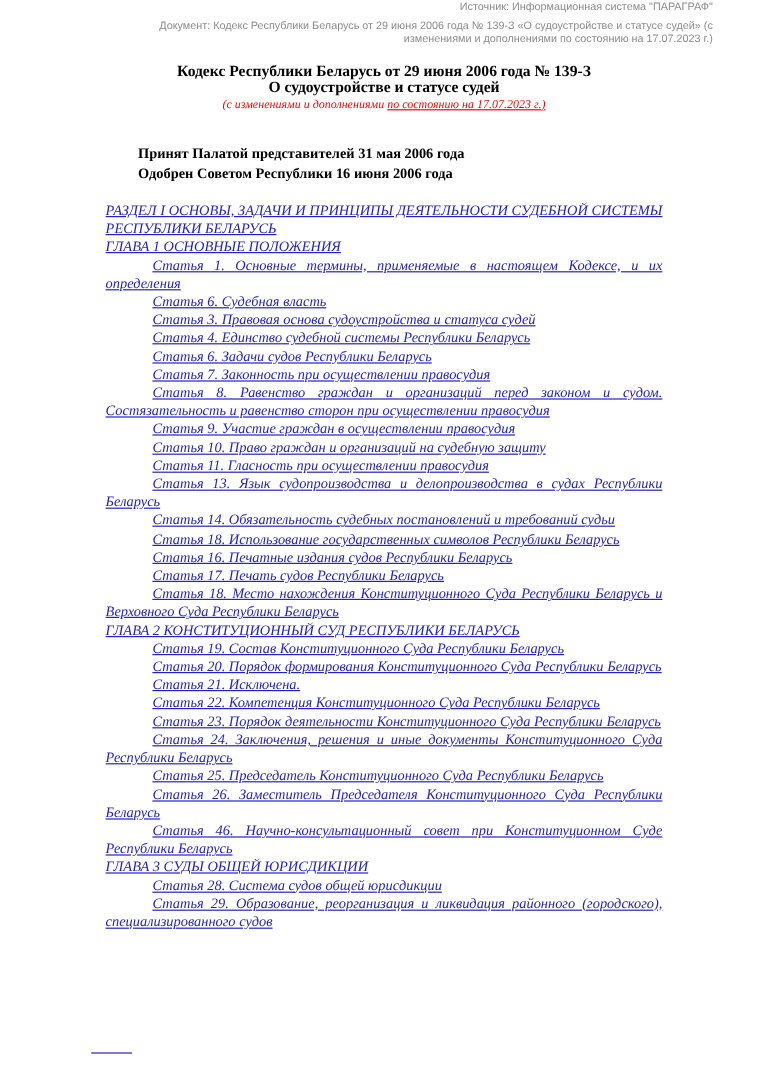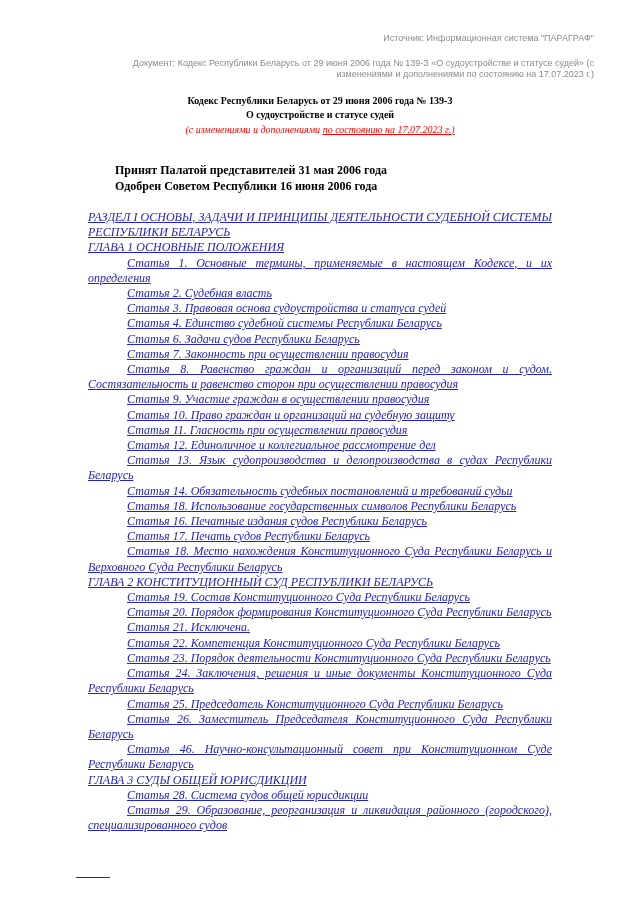--- a/index.html
+++ b/index.html
@@ -7,35 +7,35 @@
     --accent-red:#ff0000;
     --muted:#8c8c8c;
   }
   *{margin:0;padding:0;box-sizing:border-box;}
   html,body{background:#ffffff;}
   body{
     width:640px;height:905px;overflow:hidden;
     font-family:"Liberation Serif","DejaVu Serif",serif;
     color:#000;
   }
-  .page{width:640px;height:905px;padding-top:33px;position:relative;}
+  .page{width:640px;height:905px;position:relative;}
 
   
   .meta-header{
     font-family:"Liberation Sans","DejaVu Sans",sans-serif;
     font-size:9px;line-height:11.5px;color:var(--muted);
     text-align:right;
     margin:0 46px 0 120px;
   }
   .meta-header p{margin:0;}
-  .meta-header .doc-line{margin-top:13px;}
+  .meta-header .doc-line{margin-top:4px;}
 
   
   .title-block{text-align:center;margin:13px 70px 0 70px;line-height:14.5px;}
-  .title-main,.title-sub{font-size:10px;font-weight:bold;}
+  .title-main,.title-sub{font-size:13px;font-weight:bold;}
   .amendment{font-size:10px;font-style:italic;color:var(--accent-red);}
   .amendment .amendment-link{color:var(--accent-red);text-decoration:underline;cursor:pointer;}
 
   
   .adoption{margin:26px 88px 0 115px;font-size:12px;font-weight:bold;line-height:15.5px;}
 
   
   .toc{
     margin:16px 88px 0 88px;
     font-size:12px;font-style:italic;line-height:15.2px;
@@ -74,30 +74,29 @@
 
   <div class="adoption">
     <div>Принят Палатой представителей 31 мая 2006 года</div>
     <div>Одобрен Советом Республики 16 июня 2006 года</div>
   </div>
 
   <div class="toc">
       <p class="section"><a class="link">РАЗДЕЛ I ОСНОВЫ, ЗАДАЧИ И ПРИНЦИПЫ ДЕЯТЕЛЬНОСТИ СУДЕБНОЙ СИСТЕМЫ РЕСПУБЛИКИ БЕЛАРУСЬ</a></p>
       <p class="chapter"><a class="link">ГЛАВА 1 ОСНОВНЫЕ ПОЛОЖЕНИЯ</a></p>
       <p class="article"><a class="link">Статья 1. Основные термины, применяемые в настоящем Кодексе, и их определения</a></p>
-      <p class="article"><a class="link">Статья 2. Судебная власть</a></p>
+      <p class="article"><a class="link">Статья 6. Судебная власть</a></p>
       <p class="article"><a class="link">Статья 3. Правовая основа судоустройства и статуса судей</a></p>
       <p class="article"><a class="link">Статья 4. Единство судебной системы Республики Беларусь</a></p>
       <p class="article"><a class="link">Статья 6. Задачи судов Республики Беларусь</a></p>
       <p class="article"><a class="link">Статья 7. Законность при осуществлении правосудия</a></p>
       <p class="article"><a class="link">Статья 8. Равенство граждан и организаций перед законом и судом. Состязательность и равенство сторон при осуществлении правосудия</a></p>
       <p class="article"><a class="link">Статья 9. Участие граждан в осуществлении правосудия</a></p>
       <p class="article"><a class="link">Статья 10. Право граждан и организаций на судебную защиту</a></p>
       <p class="article"><a class="link">Статья 11. Гласность при осуществлении правосудия</a></p>
-      <p class="article"><a class="link">Статья 12. Единоличное и коллегиальное рассмотрение дел</a></p>
       <p class="article"><a class="link">Статья 13. Язык судопроизводства и делопроизводства в судах Республики Беларусь</a></p>
       <p class="article"><a class="link">Статья 14. Обязательность судебных постановлений и требований судьи</a></p>
       <p class="article"><a class="link">Статья 18. Использование государственных символов Республики Беларусь</a></p>
       <p class="article"><a class="link">Статья 16. Печатные издания судов Республики Беларусь</a></p>
       <p class="article"><a class="link">Статья 17. Печать судов Республики Беларусь</a></p>
       <p class="article"><a class="link">Статья 18. Место нахождения Конституционного Суда Республики Беларусь и Верховного Суда Республики Беларусь</a></p>
       <p class="chapter"><a class="link">ГЛАВА 2 КОНСТИТУЦИОННЫЙ СУД РЕСПУБЛИКИ БЕЛАРУСЬ</a></p>
       <p class="article"><a class="link">Статья 19. Состав Конституционного Суда Республики Беларусь</a></p>
       <p class="article"><a class="link">Статья 20. Порядок формирования Конституционного Суда Республики Беларусь</a></p>
       <p class="article"><a class="link">Статья 21. Исключена.</a></p>

